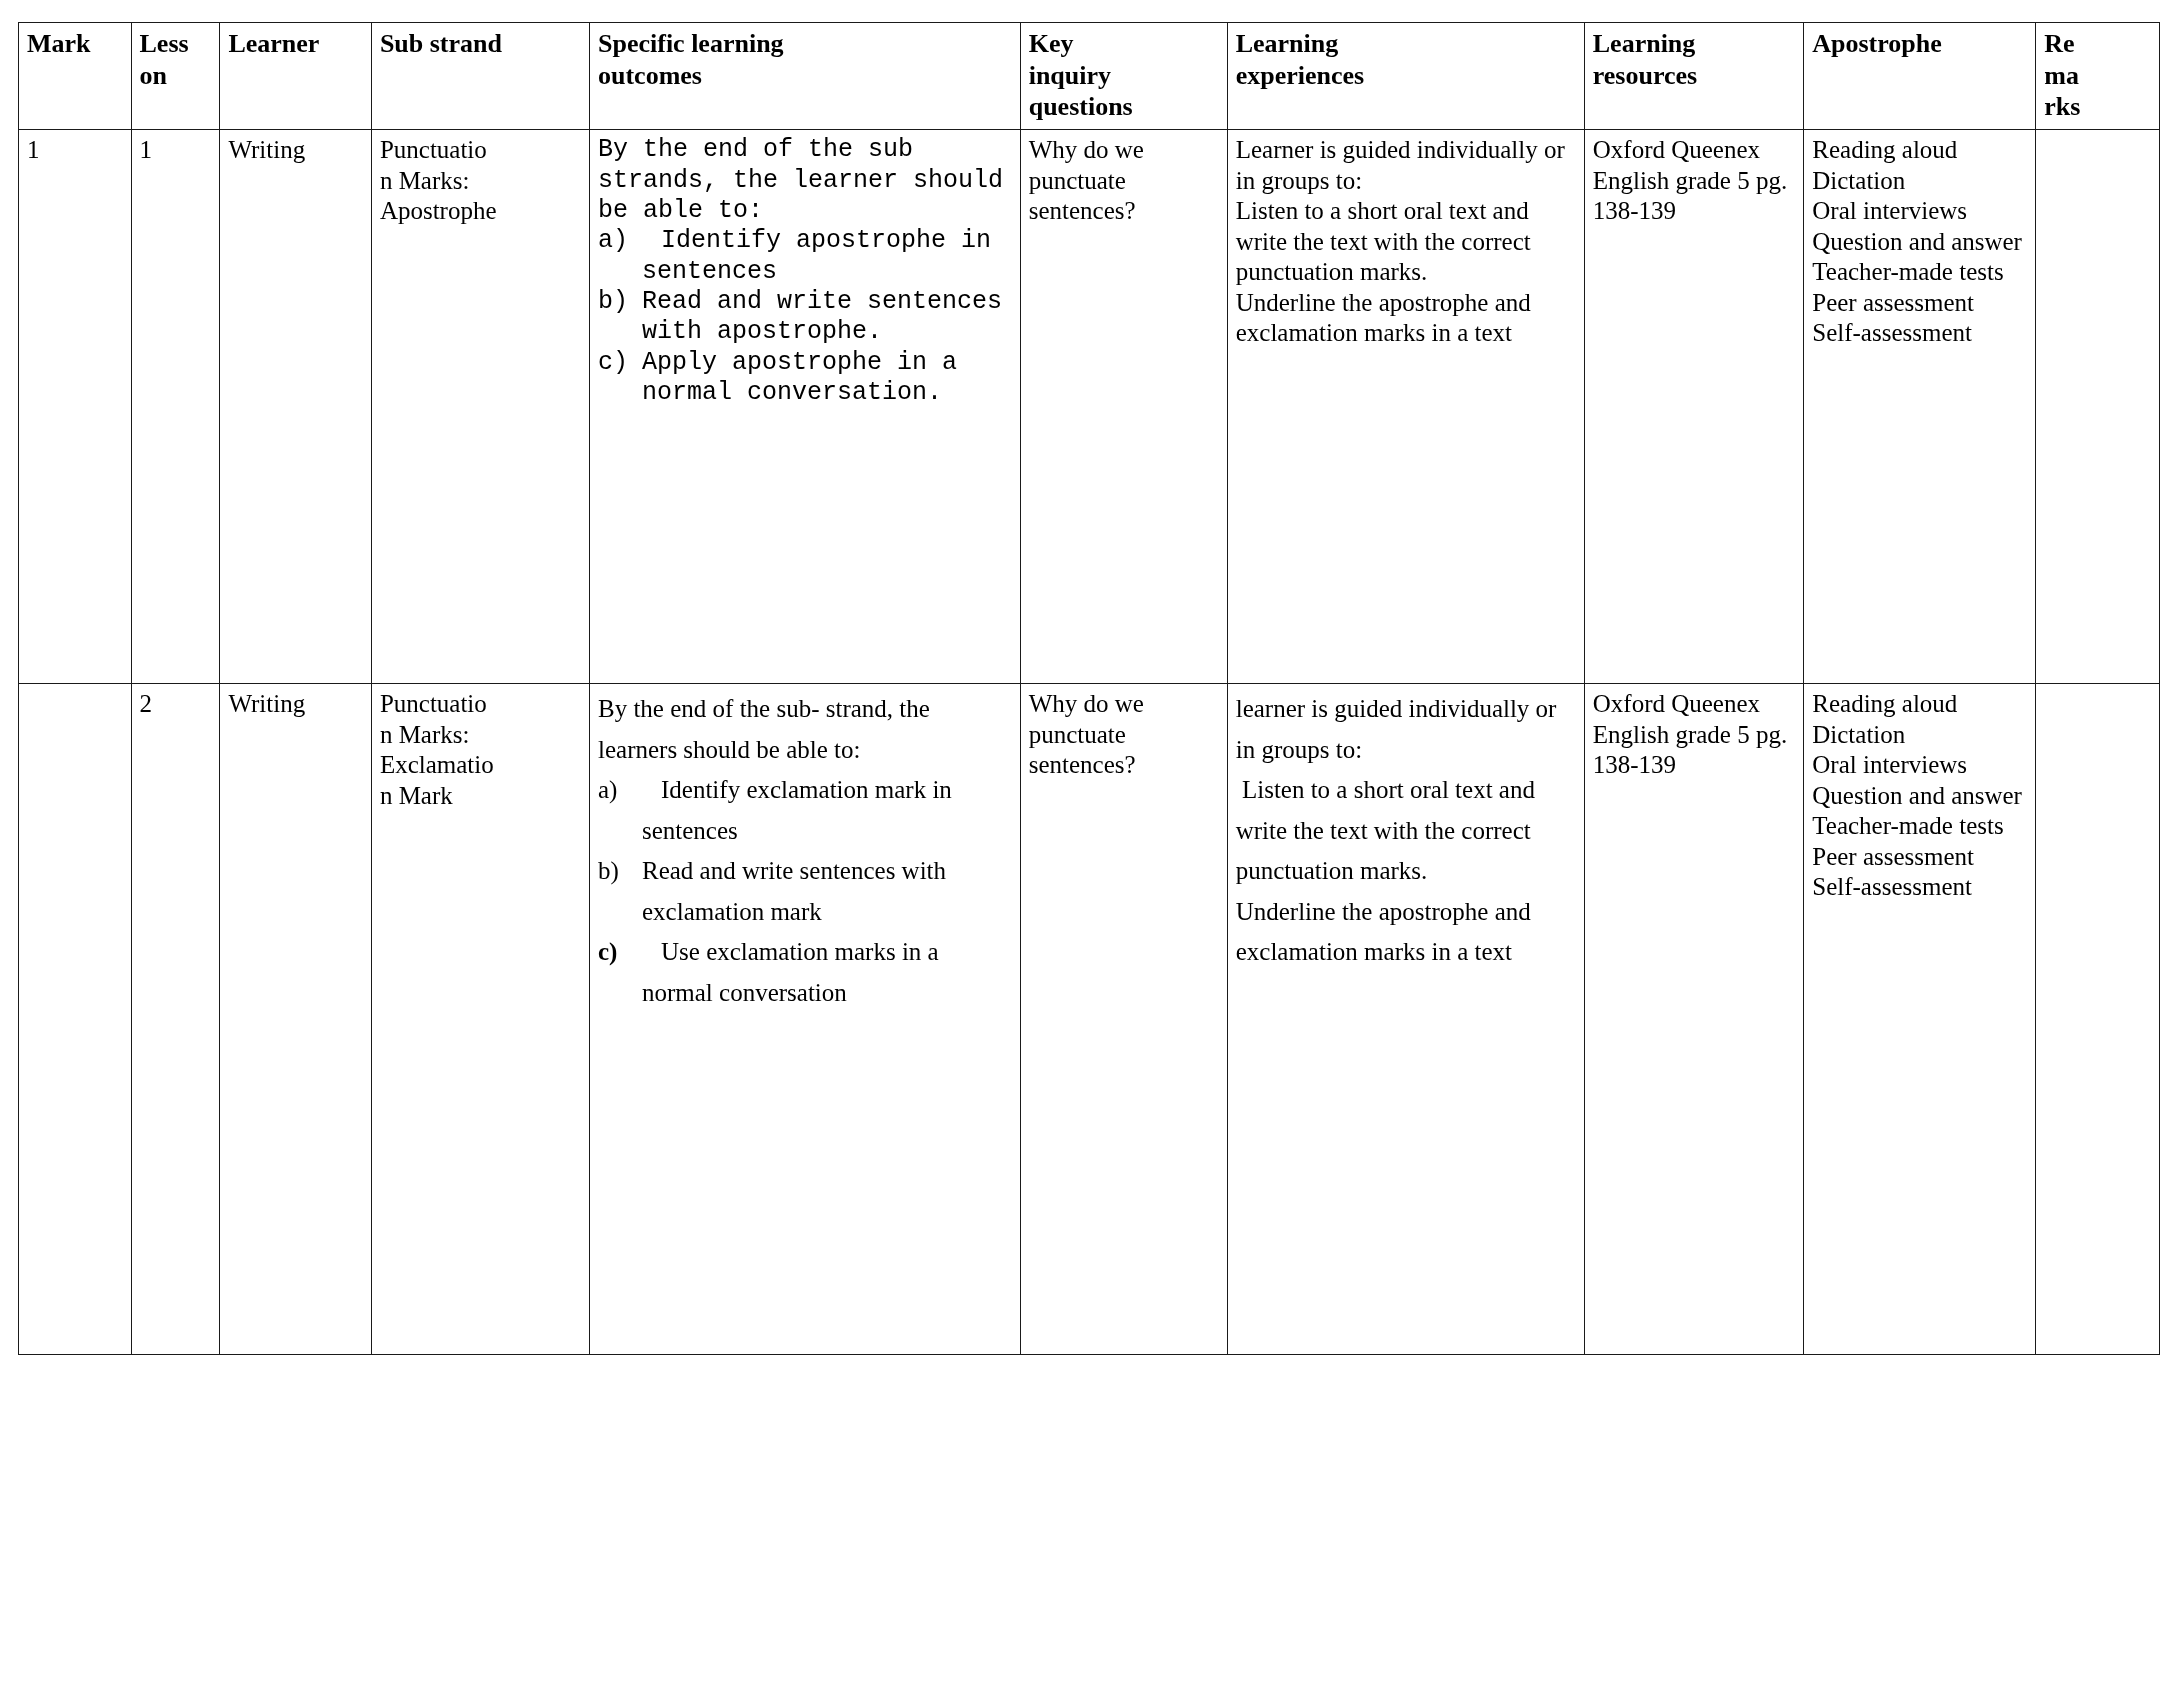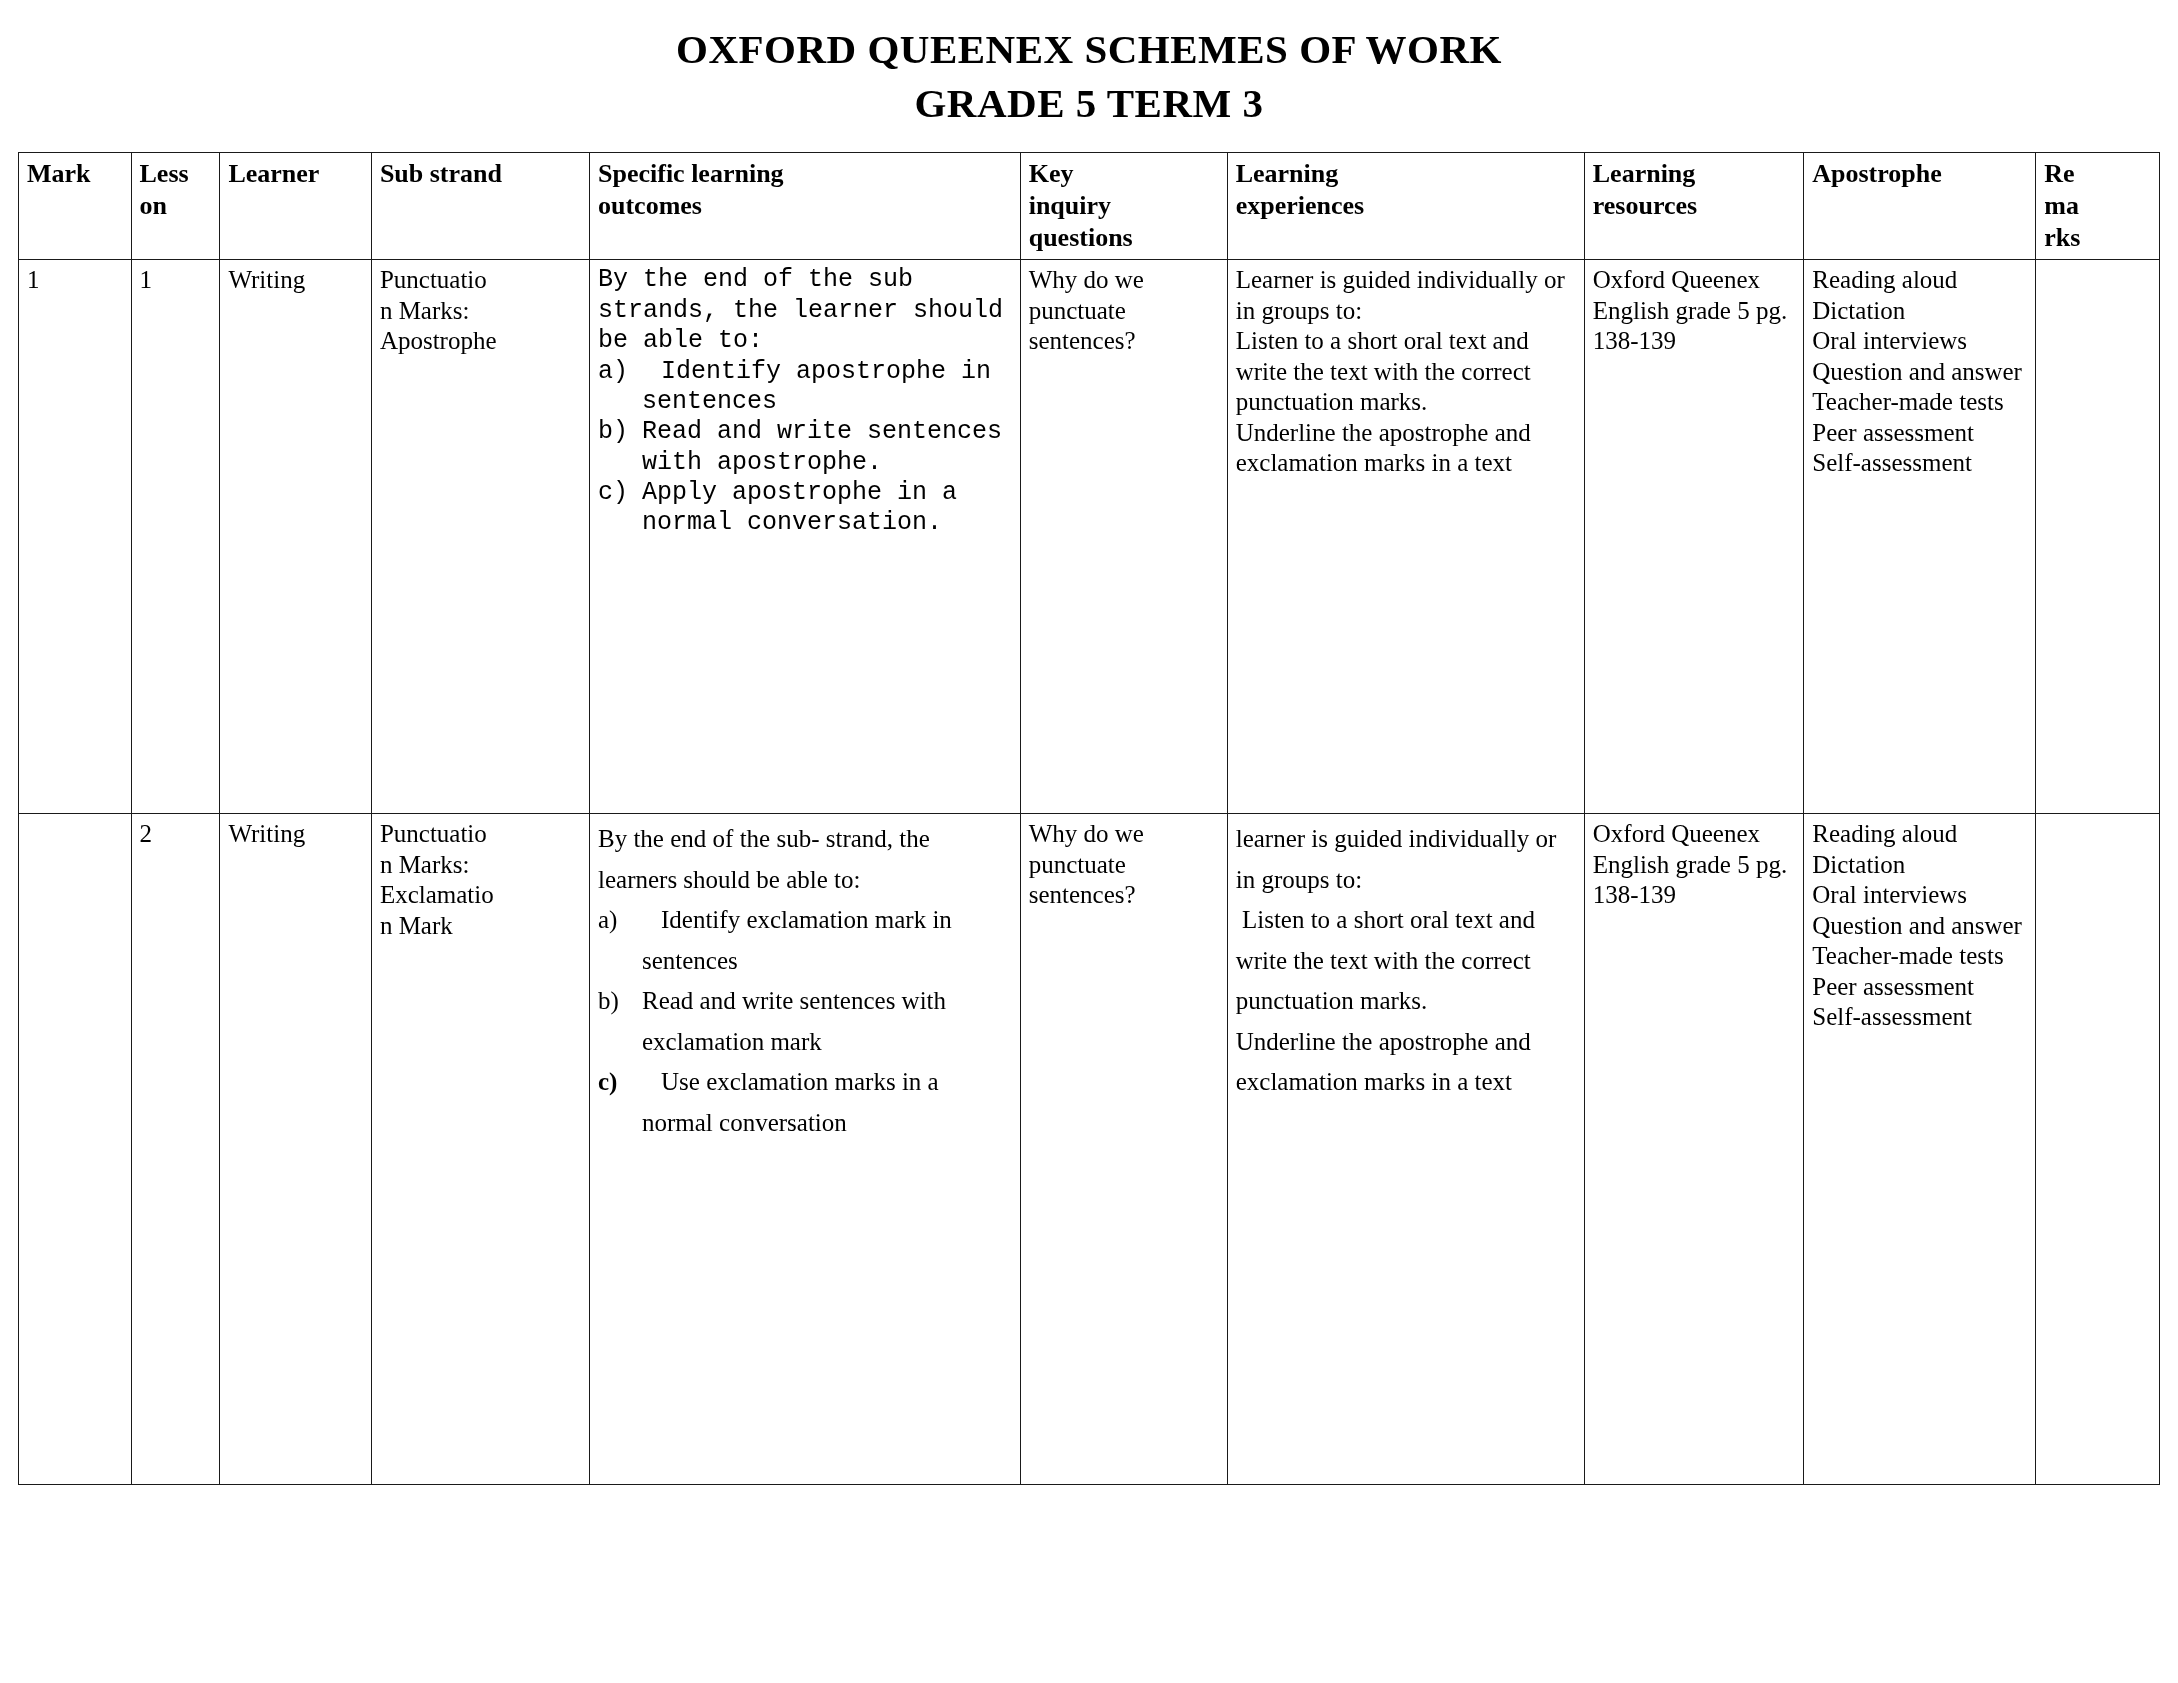--- a/index.html
+++ b/index.html
@@ -90,24 +90,20 @@
   .row1 .c-out-cell { line-height:1.215;font-family:Liberation Mono, monospace; }
 
   .tall1 { height:554px; }
   .tall2 { height:671px; }
 </style>
 </head>
 <body>
 
 <div class="page">
 
-  <div class="doc-title">
-    <span>OXFORD QUEENEX SCHEMES OF WORK</span>
-    <span class="line2">GRADE 5 TERM 3</span>
-  </div>
 
   <table class="sow">
     <colgroup>
       <col class="c-week">
         <col class="c-lesson">
         <col class="c-strand">
         <col class="c-sub">
       <col class="c-out">
         <col class="c-key">
         <col class="c-exp">

